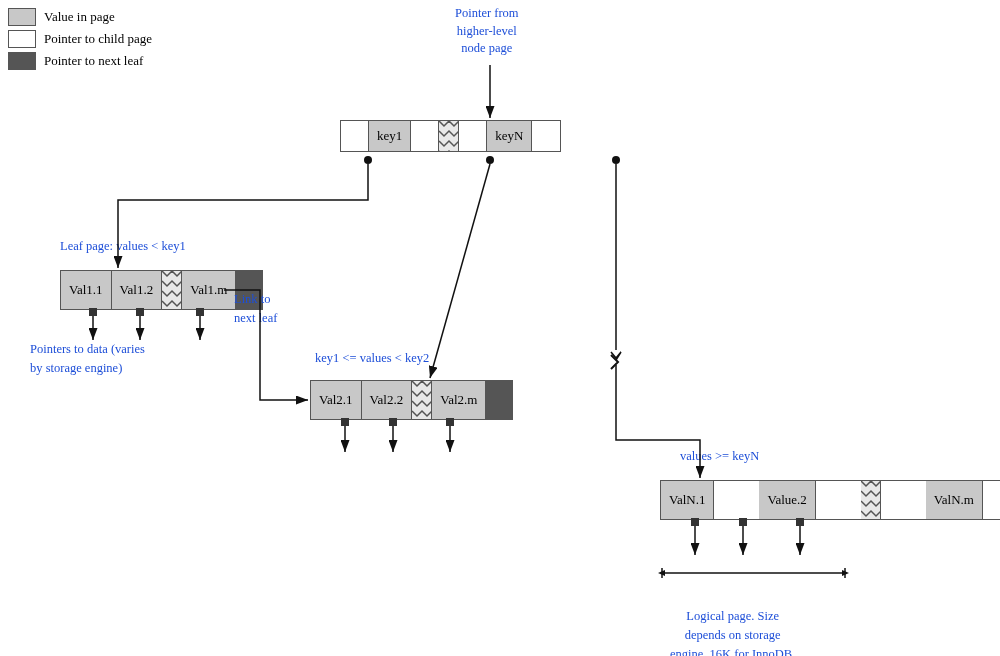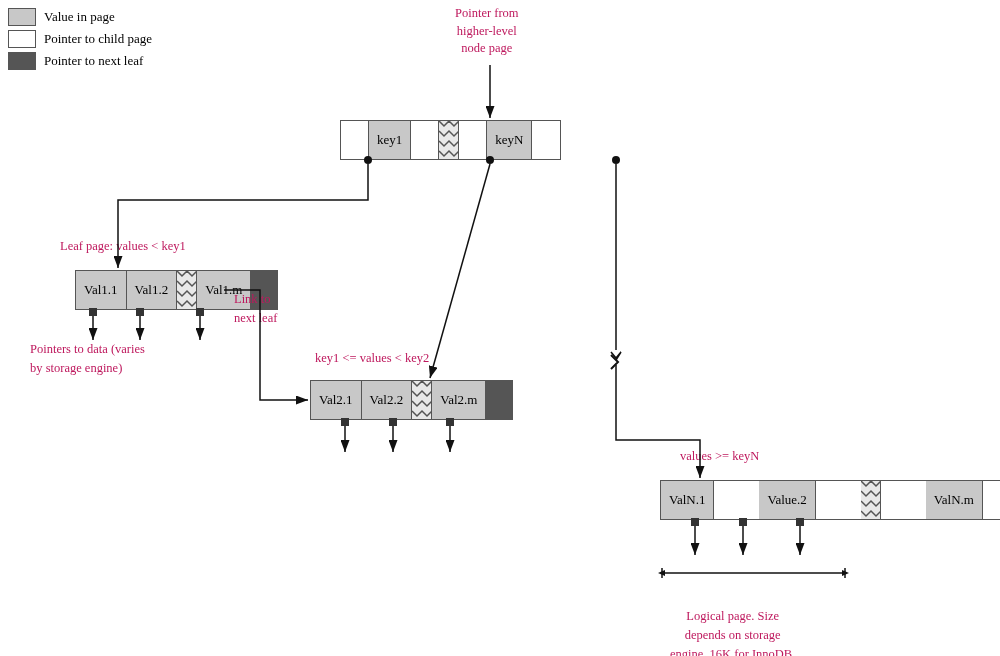--- a/index.html
+++ b/index.html
@@ -72,21 +72,21 @@
       width: 1000px;
       height: 656px;
       pointer-events: none;
     }
 
     
     .label {
       position: absolute;
       font-size: 12.5px;
       font-family: Georgia, serif;
-      color: #be185d;
+      color: #1d4ed8;
       line-height: 1.4;
     }
   </style>
 </head>
 <body>
 
 <div class="diagram-container">
 
   <div class="legend">
     <div class="legend-item">
@@ -96,39 +96,39 @@
     <div class="legend-item">
       <div class="legend-box child"></div>
       <span>Pointer to child page</span>
     </div>
     <div class="legend-item">
       <div class="legend-box leaf"></div>
       <span>Pointer to next leaf</span>
     </div>
   </div>
 
-  <div class="node" style="left: 340px; top: 120px; height: 40px;">
+  <div class="node" style="left: 340px; top: 120px; height: 32px;">
     <div class="cell ptr white" style="width:28px;"></div>
     <div class="cell gray">key1</div>
     <div class="cell ptr white" style="width:28px;"></div>
 
     <div style="width:20px; background:#e8e8e8; border-right:1.5px solid #555; display:flex; align-items:center; justify-content:center; overflow:hidden; position:relative;">
       <svg width="20" height="40" style="position:absolute;top:0;left:0;">
         <polyline points="0,0 5,5 10,0 15,5 20,0" fill="none" stroke="#555" stroke-width="1.5"></polyline>
         <polyline points="0,10 5,15 10,10 15,15 20,10" fill="none" stroke="#555" stroke-width="1.5"></polyline>
         <polyline points="0,20 5,25 10,20 15,25 20,20" fill="none" stroke="#555" stroke-width="1.5"></polyline>
         <polyline points="0,30 5,35 10,30 15,35 20,30" fill="none" stroke="#555" stroke-width="1.5"></polyline>
       </svg>
     </div>
     <div class="cell ptr white" style="width:28px;"></div>
     <div class="cell gray">keyN</div>
     <div class="cell ptr white" style="width:28px;"></div>
   </div>
 
-  <div class="node" style="left: 60px; top: 270px; height: 40px; margin-left: 15px;">
+  <div class="node" style="left: 60px; top: 270px; height: 40px;">
     <div class="cell gray">Val1.1</div>
     <div class="cell gray">Val1.2</div>
 
     <div style="width:20px; background:#e8e8e8; border-right:1.5px solid #555; display:flex; align-items:center; justify-content:center; overflow:hidden; position:relative;">
       <svg width="20" height="40" style="position:absolute;top:0;left:0;">
         <polyline points="0,0 5,5 10,0 15,5 20,0" fill="none" stroke="#555" stroke-width="1.5"></polyline>
         <polyline points="0,10 5,15 10,10 15,15 20,10" fill="none" stroke="#555" stroke-width="1.5"></polyline>
         <polyline points="0,20 5,25 10,20 15,25 20,20" fill="none" stroke="#555" stroke-width="1.5"></polyline>
         <polyline points="0,30 5,35 10,30 15,35 20,30" fill="none" stroke="#555" stroke-width="1.5"></polyline>
       </svg>

